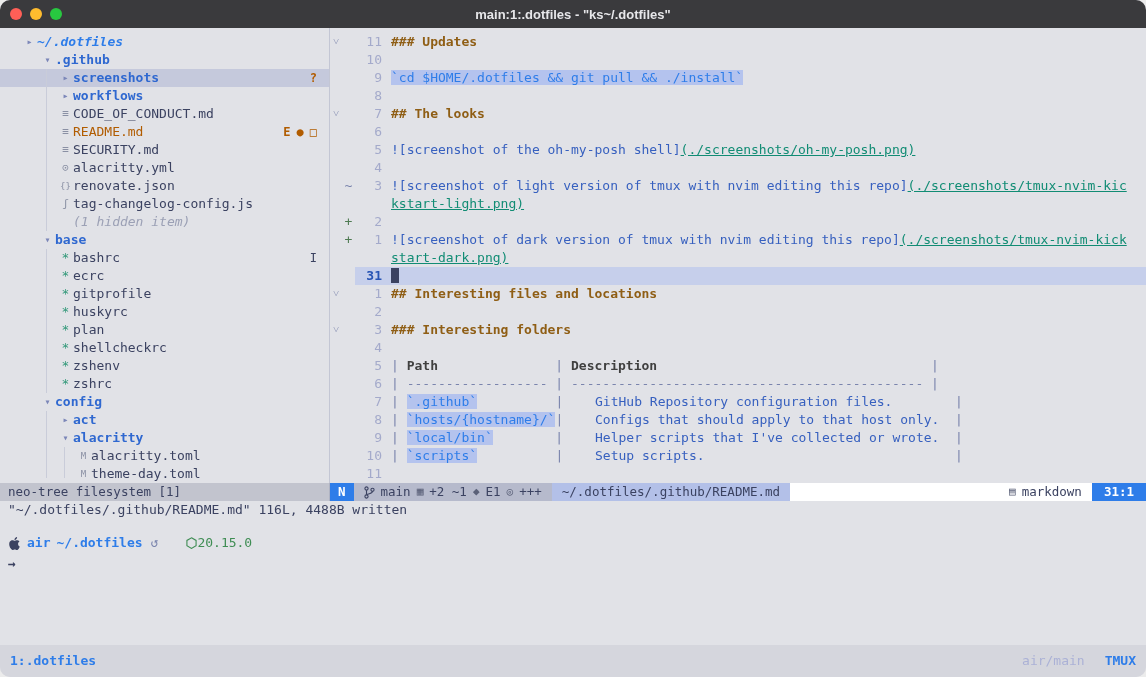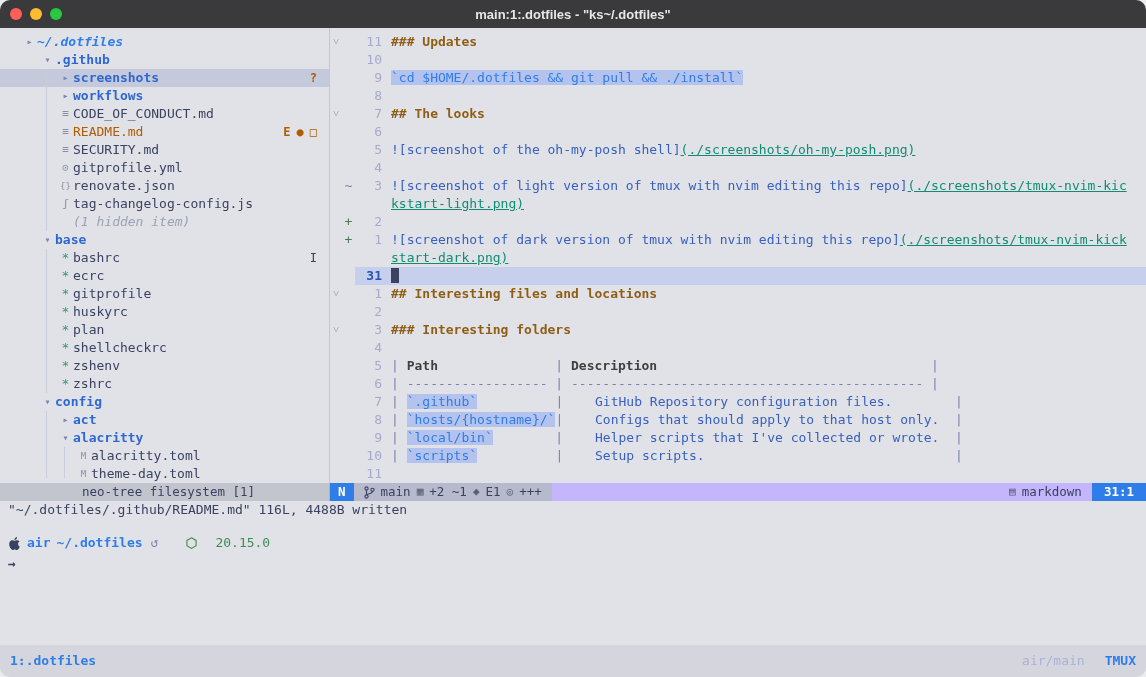--- a/index.html
+++ b/index.html
@@ -53,37 +53,37 @@
   .ed-row.cur .ed-txt{background:#c6cfeb;}
   .sg-heading{color:#8f5e15;font-weight:bold;}
   .sg-code{color:#2e7de9;background:#b4c3ee;margin-top:12px;}
   .sg-linktext{color:#3760bf;}
   .sg-url{color:#118c74;text-decoration:underline;}
   .sg-punct{color:#7a84ad;}
   .sg-th{color:#404040;font-weight:bold;}
   .sg-body{color:#3760bf;margin-left:24px;}
   .sg-cursor{background:#3b4261;color:#3b4261;}
   
-  .statusline{height:18px;flex:none;display:flex;align-items:center;background:#c4b5fd;font-size:12.5px;text-align:center;}
+  .statusline{height:18px;flex:none;display:flex;align-items:center;background:#ffffff;font-size:12.5px;}
   .sl-neotree{width:330px;flex:none;box-sizing:border-box;padding-left:8px;background:#c2c4ce;border-right:1px solid #aeb2c2;color:#3b4261;}
   .sl-mode{background:#2e7de9;color:#fff;font-weight:bold;padding:0 8px;height:18px;}
   .sl-git{background:#b6bacc;height:18px;display:flex;align-items:center;gap:6px;padding:0 10px;color:#3b4261;}
   .sl-ic{color:#5a6078;font-size:11px;}
   .sl-path{background:#b3c0e8;height:18px;padding:0 10px;color:#3b4261;}
   .sl-fill{flex:1;}
   .sl-ft{display:flex;align-items:center;gap:6px;padding:0 10px;color:#3b4261;}
   .sl-pos{background:#2e7de9;color:#fff;font-weight:bold;padding:0 12px;height:18px;}
   
   .cmdline{height:18px;flex:none;padding-left:8px;white-space:pre;color:#3b4261;}
   .shell{flex:1;padding:14px 12px 0 8px;}
   .prompt-line{display:flex;align-items:center;height:20px;gap:6px;}
   .prompt-user{color:#2e7de9;font-weight:bold;}
   .prompt-cwd{color:#2e7de9;font-weight:bold;}
   .prompt-refresh{color:#7a84ad;margin-left:2px;}
-  .node-seg{display:flex;align-items:center;gap:18px;margin-left:22px;color:#3f8d54;}
+  .node-seg{display:flex;align-items:center;gap:0;margin-left:22px;color:#3f8d54;}
   .arrow-line{height:20px;margin-top:2px;color:#3b4261;font-weight:bold;}
   .tmuxbar{height:32px;flex:none;background:#d5d6dd;display:flex;align-items:center;padding:0 10px;box-sizing:border-box;}
   .tmux-left{color:#2e7de9;font-weight:600;}
   .tmux-session{margin-left:auto;color:#abb1d6;}
   .tmux-label{color:#2e7de9;font-weight:bold;margin-left:20px;}
 </style>
 </head>
 <body>
 
 <div class="window">
@@ -135,21 +135,21 @@
                 <span class="badge badge-orange">●</span>
                 <span class="badge badge-orange">□</span>
               </span>
             </div>
             <div class="tree-row" style="padding-left: 58px;">
               <span class="ic ic-doc">≡</span>
               <span class="lab lab-file">SECURITY.md</span>
             </div>
             <div class="tree-row" style="padding-left: 58px;">
               <span class="ic ic-doc">⊙</span>
-              <span class="lab lab-file">gitprofile.yml</span>
+              <span class="lab lab-file">alacritty.yml</span>
             </div>
             <div class="tree-row" style="padding-left: 58px;">
               <span class="ic ic-doc ic-sm">{}</span>
               <span class="lab lab-file">renovate.json</span>
             </div>
             <div class="tree-row" style="padding-left: 58px;">
               <span class="ic ic-doc">ʃ</span>
               <span class="lab lab-file">tag-changelog-config.js</span>
             </div>
             <div class="tree-row" style="padding-left: 58px;">
@@ -260,20 +260,21 @@
           <path d="M2.5 4.2 V8.8 M8.5 5.5 C8.5 7.6 4.8 7.4 2.7 8.6" fill="none" stroke="#3b4261" stroke-width="1.1"></path>
         </svg>
         <span>main</span>
         <span class="sl-ic">▦</span>
         <span>+2 ~1</span>
         <span class="sl-ic">◆</span>
         <span>E1</span>
         <span class="sl-ic">◎</span>
         <span>+++</span>
       </div>
+      <div class="sl-path">~/.dotfiles/.github/README.md</div>
       <div class="sl-fill"></div>
       <div class="sl-ft">
         <span class="sl-ic">▤</span>
         <span>markdown</span>
       </div>
       <div class="sl-pos">31:1</div>
     </div>
 
     <div class="cmdline">"~/.dotfiles/.github/README.md" 116L, 4488B written</div>
 

